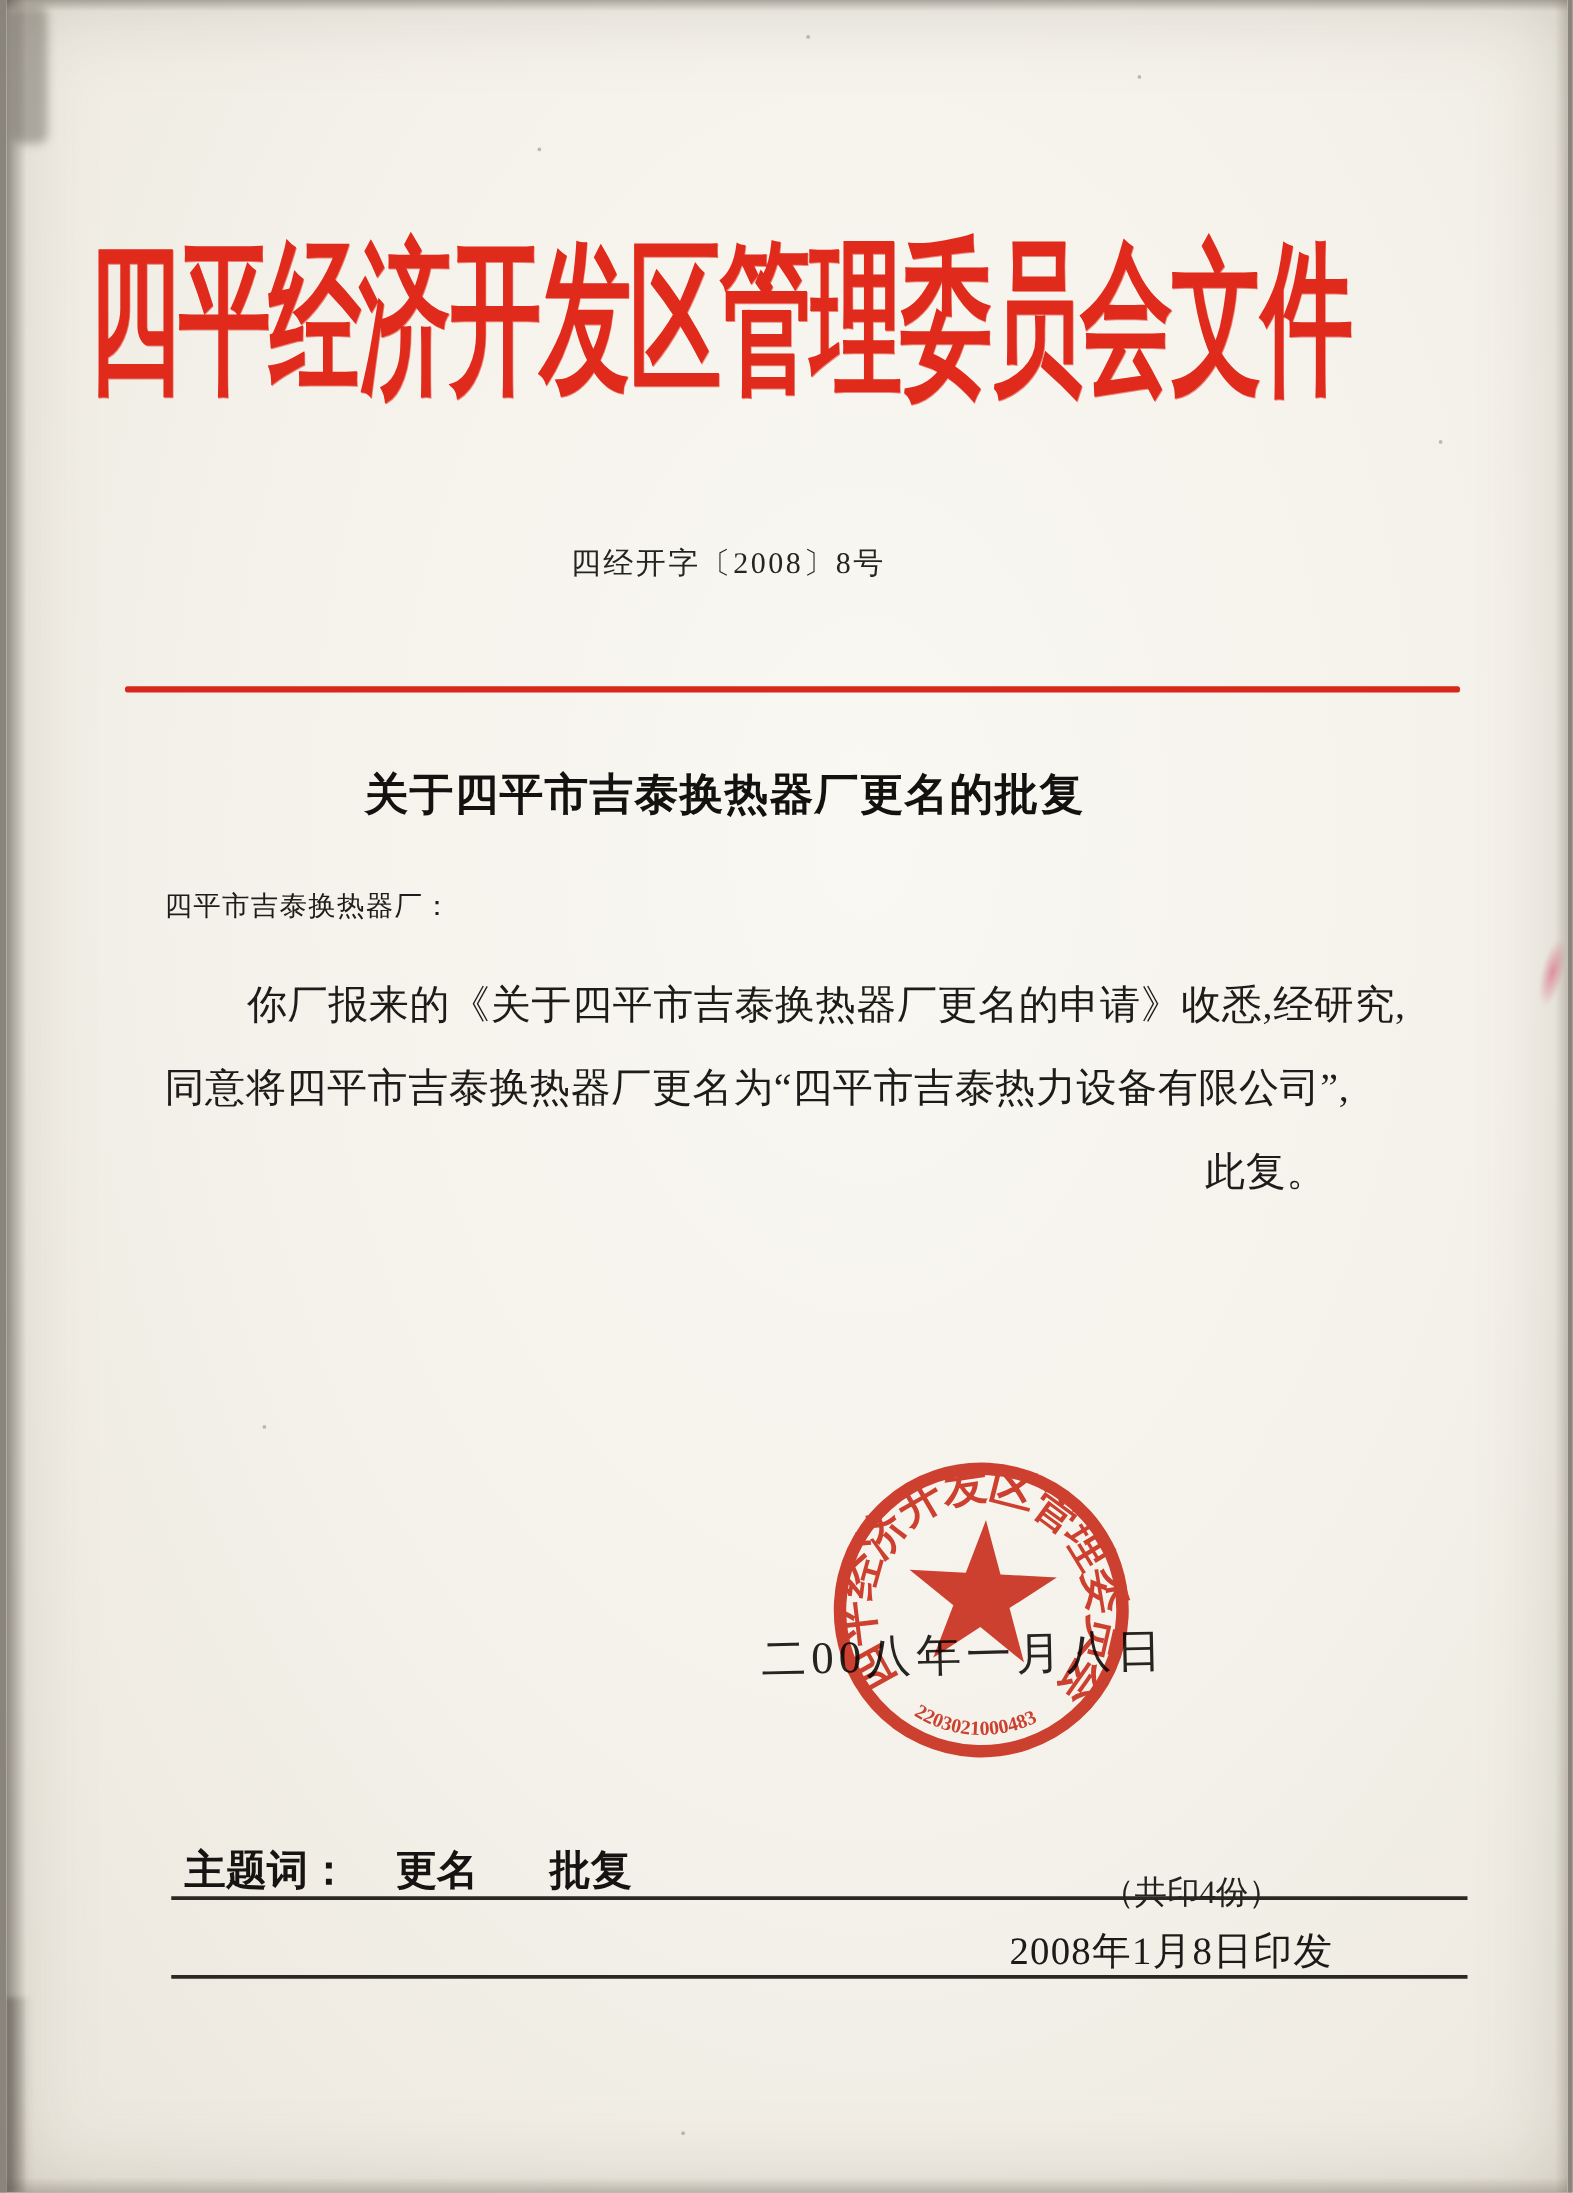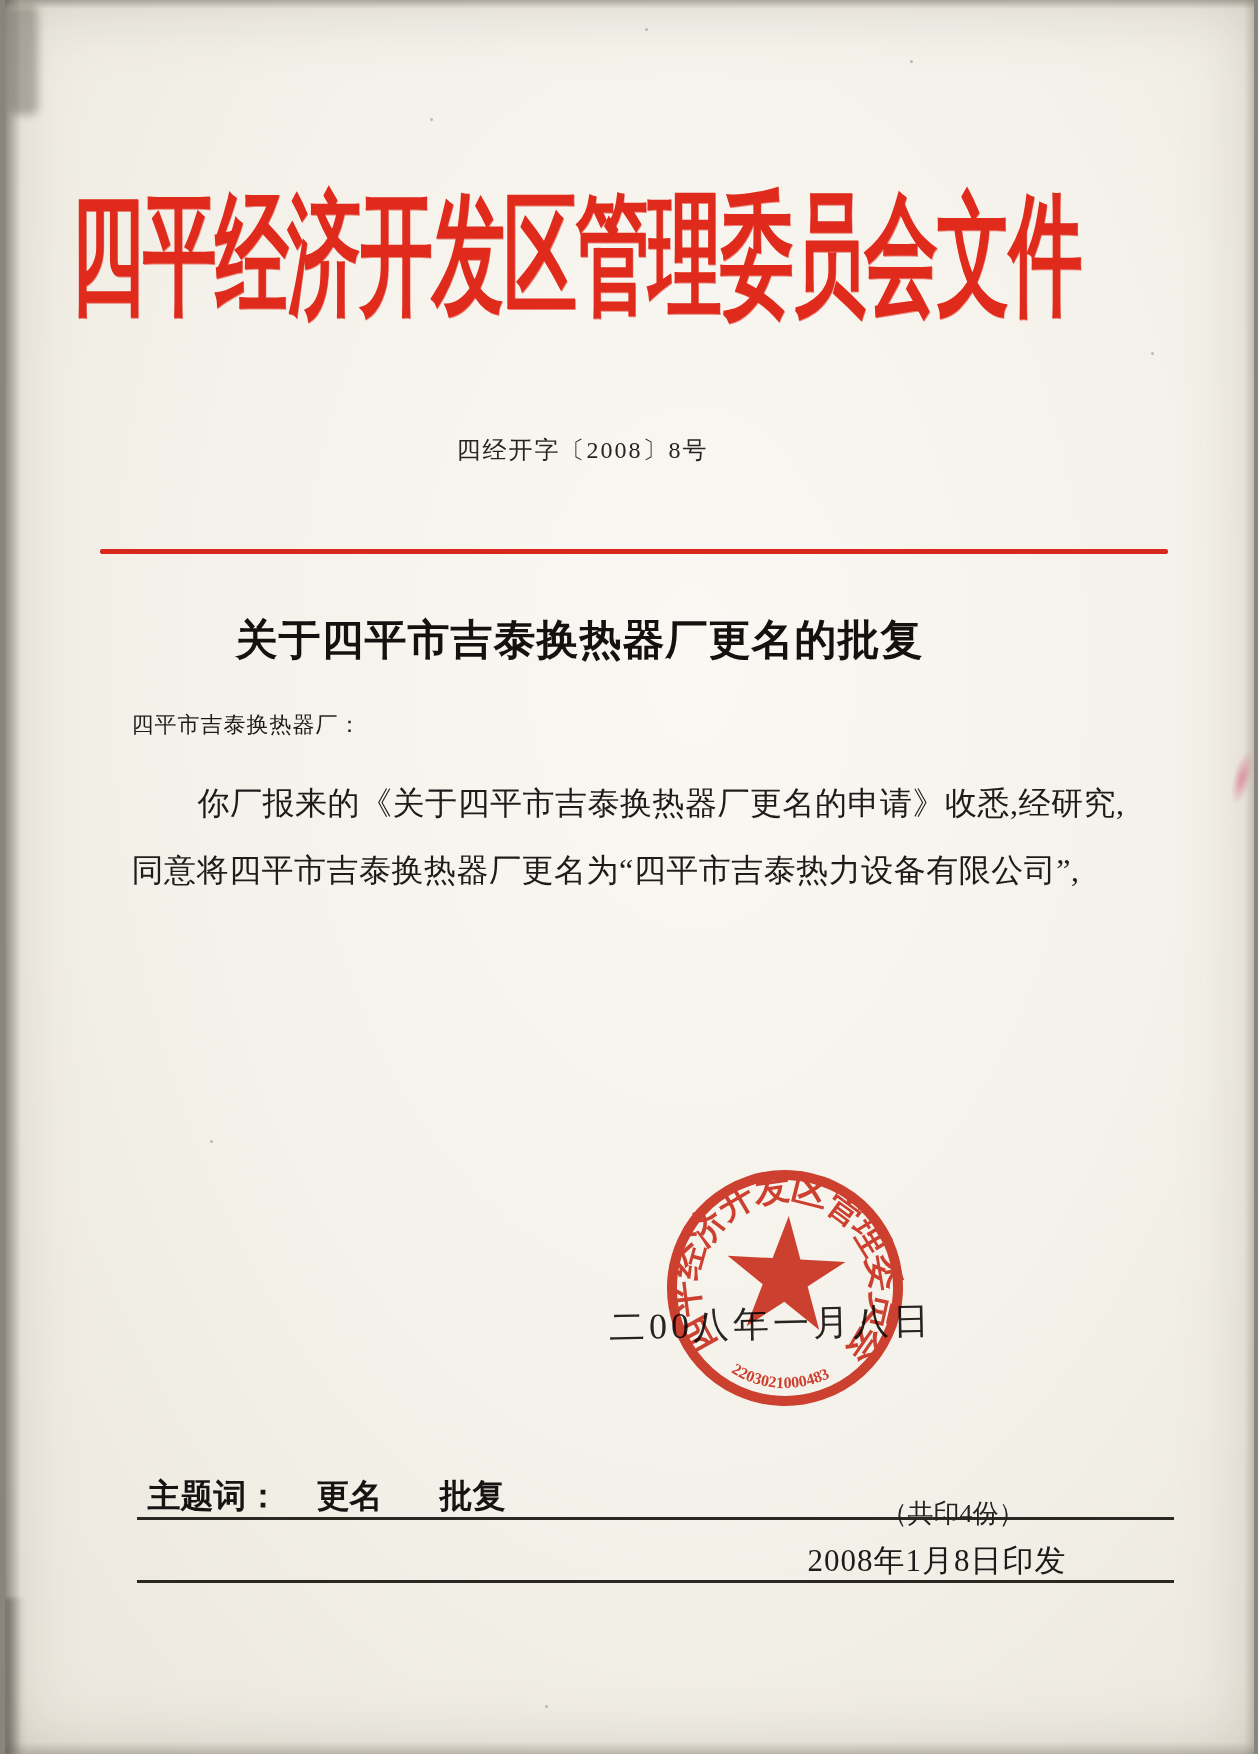--- a/index.html
+++ b/index.html
@@ -47,21 +47,21 @@
     position:absolute;top:434px;left:578px;transform:translateX(-50%);
     font-size:24px;letter-spacing:2px;color:#262422;white-space:nowrap;
   }
   .red-rule{
     position:absolute;top:549px;left:95px;width:1068px;height:5px;
     background:#d8281b;border-radius:2px;
   }
   .subject-title{
     position:absolute;top:612px;left:575px;transform:translateX(-50%);
     font-family:"Liberation Sans","DejaVu Sans",sans-serif;
-    font-weight:bold;font-size:42px;letter-spacing:1px;color:#141210;white-space:nowrap;
+    font-weight:bold;font-size:35px;letter-spacing:1px;color:#141210;white-space:nowrap;
   }
 
   
   .addressee{position:absolute;top:710px;left:127px;font-size:22px;letter-spacing:1px;}
   .body-block{position:absolute;top:770px;left:127px;width:930px;font-size:32px;text-align:right;}
   .body-line{line-height:67px;white-space:nowrap;letter-spacing:.5px;}
   .body-line.indent{padding-left:66px;}
 
   
   .sign-date{
@@ -114,20 +114,21 @@
   <div class="header-title">四平经济开发区管理委员会文件</div>
   <div class="doc-number">四经开字〔2008〕8号</div>
   <div class="red-rule"></div>
 
   <div class="subject-title">关于四平市吉泰换热器厂更名的批复</div>
 
   <div class="addressee">四平市吉泰换热器厂：</div>
   <div class="body-block">
     <div class="body-line indent">你厂报来的《关于四平市吉泰换热器厂更名的申请》收悉,经研究,</div>
     <div class="body-line">同意将四平市吉泰换热器厂更名为“四平市吉泰热力设备有限公司”,</div>
+    <div class="body-line indent">此复。</div>
   </div>
 
   <div class="sign-date">二00八年一月八日</div>
 
   <svg class="seal" viewBox="0 0 300 300">
     <defs>
       <path id="ringPath" d="M 87.8 212.2 A 88 88 0 1 1 212.2 212.2" fill="none"></path>
       <path id="serialPath" d="M 88.4 228.8 A 100 100 0 0 0 211.6 228.8" fill="none"></path>
     </defs>
     <circle cx="150" cy="150" r="113" fill="none" stroke="#d23423" stroke-width="10"></circle>

